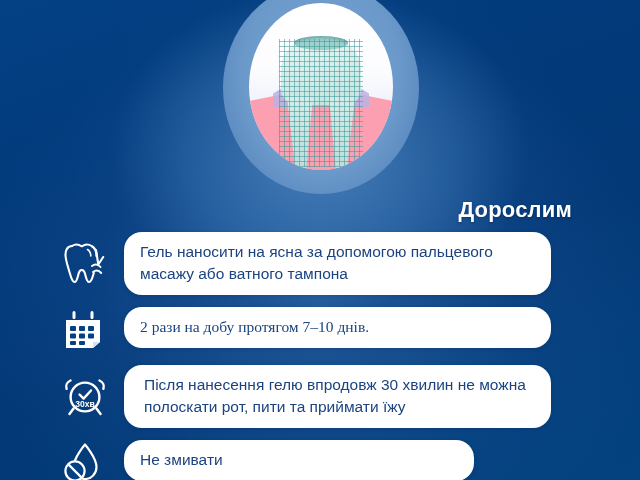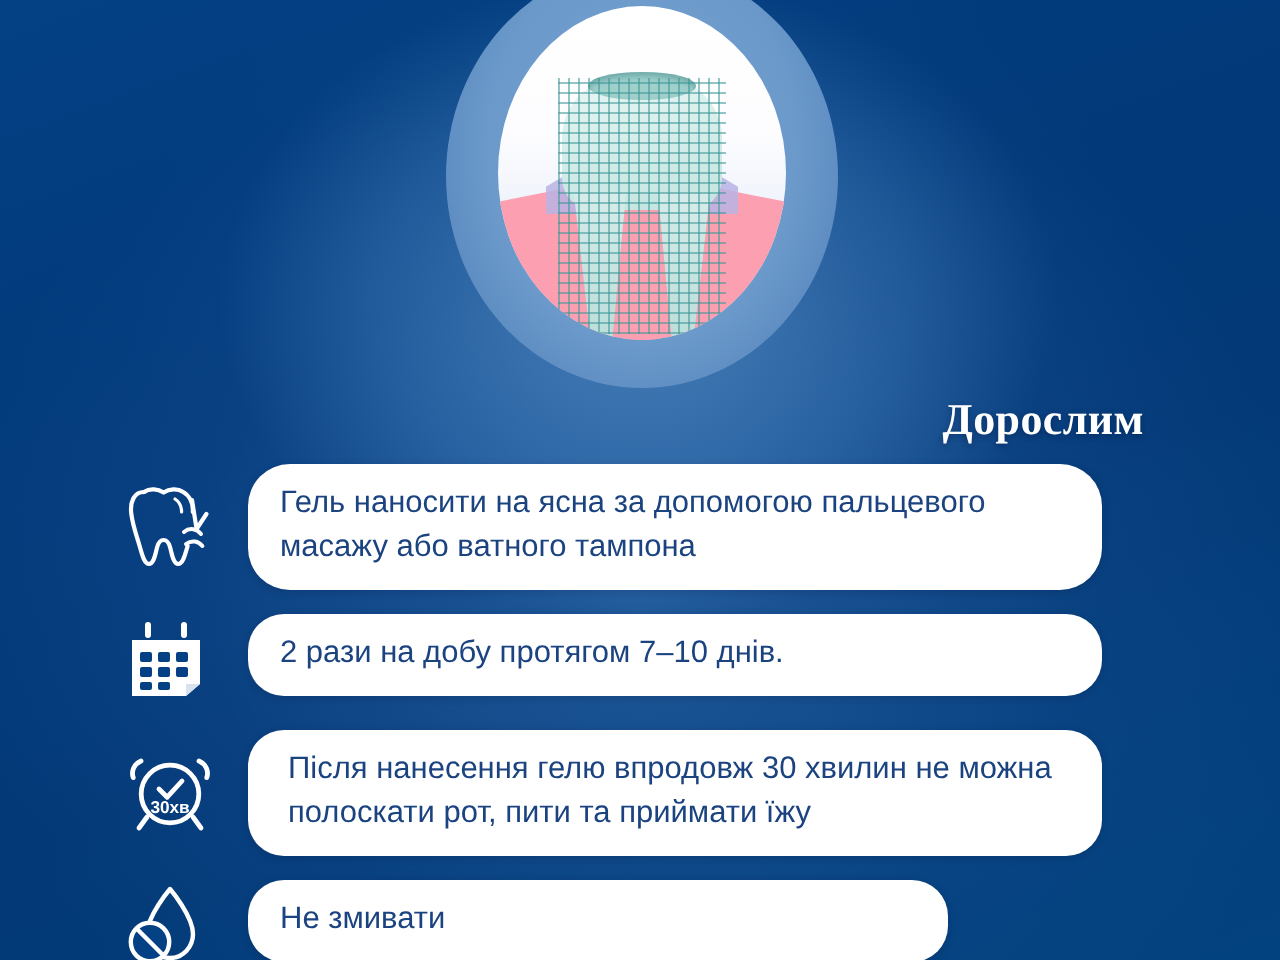--- a/index.html
+++ b/index.html
@@ -62,21 +62,20 @@
     background-image:
       repeating-linear-gradient(0deg, rgba(60,150,150,.55) 0 .8px, transparent .8px 5px),
       repeating-linear-gradient(90deg, rgba(60,150,150,.55) 0 .8px, transparent .8px 5px);
     pointer-events:none;
   }
   
   .heading{
     position:absolute;right:68px;top:197px;
     color:#ffffff;font-size:22px;font-weight:bold;letter-spacing:.2px;
     text-shadow:0 1px 3px rgba(0,20,60,.45);
-    font-family:Liberation Serif, serif;
   }
   
   .rows{position:absolute;left:0;top:232px;width:640px;}
   .row{position:relative;display:flex;align-items:flex-start;margin-bottom:12px;}
   .icon{
     width:62px;min-width:62px;margin-left:62px;
     display:flex;align-items:center;
     color:#ffffff;
   }
   .icon svg{display:block;}
@@ -84,22 +83,22 @@
     background:#ffffff;border-radius:18px;
     padding:9px 16px 10px 16px;
     color:#1b4380;font-size:15.5px;line-height:1.42;
     max-width:427px;box-sizing:border-box;
     box-shadow:0 1px 4px rgba(0,15,45,.18);
   }
   .r1 .icon{height:62px;}
   .r2 .icon{height:46px;}
   .r3 .icon{height:62px;}
   .r4 .icon{height:46px;}
-  .r1 .card{width:427px;border-radius:21px;}
-  .r2 .card{width:427px;}
+  .r1 .card{width:427px;}
+  .r2 .card{width:427px;font-family:Liberation Serif, serif;}
   .r3 .card{width:427px;padding-left:20px;}
   .r4 .card{width:350px;}
 </style>
 </head>
 <body>
 
 <div class="stage">
 
   <div class="hero">
     <div class="ring"></div>

